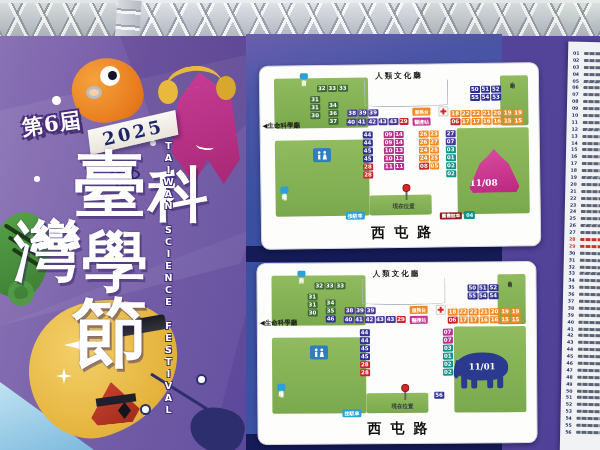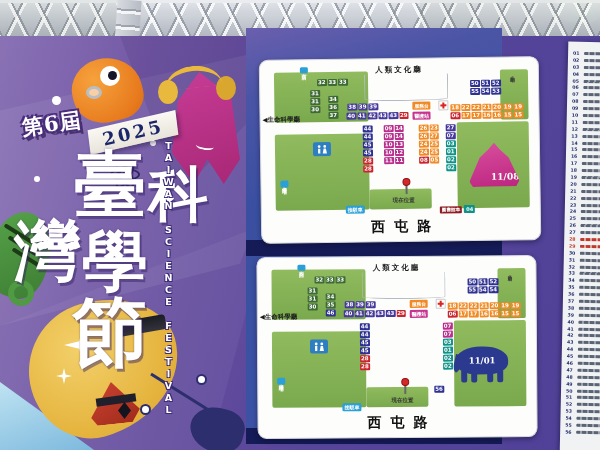--- a/index.html
+++ b/index.html
@@ -98,21 +98,21 @@
     text-shadow:2px 2px 0 #4a2d7a,-2px 2px 0 #4a2d7a,2px -2px 0 #4a2d7a,-2px -2px 0 #4a2d7a,3px 4px 0 rgba(30,15,60,.6);}
   .ribbon{position:absolute;left:88px;top:84px;z-index:3;width:90px;height:25px;
     background:linear-gradient(#faf8f3,#e8e4da);transform:rotate(-13deg) skewX(-6deg);
     box-shadow:2px 3px 4px rgba(20,10,50,.4);display:flex;align-items:center;justify-content:center;}
   .ribbon span{font-family:"DejaVu Serif",serif;font-size:18px;font-weight:700;color:#1b2668;letter-spacing:3px;transform:skewX(6deg);}
   .eng-vert{position:absolute;left:163px;top:104px;z-index:3;height:276px;
     writing-mode:vertical-rl;text-orientation:upright;color:#fff;font-size:9.5px;font-weight:700;
     letter-spacing:1px;text-shadow:1px 1px 0 #3a2a78,-1px 1px 0 #3a2a78,1px -1px 0 #3a2a78;}
 
   
-  .map-zone{position:absolute;left:246px;top:28px;width:256px;height:416px;z-index:4;
+  .map-zone{position:absolute;left:246px;top:34px;width:256px;height:416px;z-index:4;
     background:linear-gradient(165deg,#6a5fae 0%,#4b55a6 14%,#3a4fa0 38%,#3c54a6 100%);padding-left:12px;}
   .navy-band{position:absolute;left:0;width:100%;background:#141b56;}
   .band1{top:212px;height:16px;} .band2{top:400px;height:16px;}
 
   .map-card{position:absolute;width:280px;height:184px;background:#fdfdfc;border:1px solid #d7d9de;
     border-radius:9px;box-shadow:0 2px 5px rgba(10,10,40,.45);overflow:hidden;}
   .card1{left:14px;top:30px;transform:rotate(-0.8deg);}
   .card2{left:11px;top:228px;transform:rotate(-0.4deg);height:182px;}
 
   .green{position:absolute;background:linear-gradient(#90bb5e,#7aa94d);border-radius:2px;}
@@ -150,21 +150,21 @@
   .lib-name{background:#8f1d22;color:#fff;font-size:4.6px;font-weight:700;padding:1px 2px;border-radius:1px;}
   .lib-no{background:#0f9288;color:#fff;font-size:5px;font-weight:700;padding:1px 2px;border-radius:1px;}
 
   .booth-layer{position:absolute;left:0;top:0;width:100%;height:100%;}
   .booth-group{position:absolute;display:grid;gap:1px;grid-auto-rows:7px;}
   .booth{width:9.5px;height:7px;border-radius:1px;color:#fff;font-size:5.5px;font-weight:700;
     text-align:center;line-height:7px;display:block;}
 
   .mountain{position:absolute;left:208px;top:85px;width:50px;height:44px;
     clip-path:polygon(50% 0%,62% 16%,79% 34%,100% 86%,93% 100%,7% 100%,0 88%,21% 34%,38% 16%);
-    background:linear-gradient(170deg,#d94f9e,#bc2680);display:flex;align-items:flex-end;justify-content:flex-end;}
+    background:linear-gradient(170deg,#d94f9e,#bc2680);display:flex;align-items:flex-end;justify-content:flex-start;}
   .mountain span{color:#fff;font-size:9px;font-weight:700;font-family:"DejaVu Serif",serif;padding-bottom:5px;}
   .elephant{position:absolute;left:198px;top:86px;width:52px;height:44px;}
   .ele-body{position:absolute;left:0;top:4px;width:52px;height:28px;background:#2b3a8f;
     border-radius:48% 48% 40% 40%;display:flex;align-items:center;justify-content:center;}
   .ele-body span{color:#fff;font-size:8.5px;font-weight:700;font-family:"DejaVu Serif",serif;}
   .ele-leg{position:absolute;top:28px;width:6px;height:12px;background:#2b3a8f;border-radius:0 0 2px 2px;}
   .el1{left:5px;} .el2{left:15px;} .el3{left:31px;} .el4{left:41px;}
   .ele-trunk{position:absolute;left:-2px;top:12px;width:7px;height:18px;background:#2b3a8f;border-radius:0 0 60% 60%;transform:rotate(12deg);}
 
   

